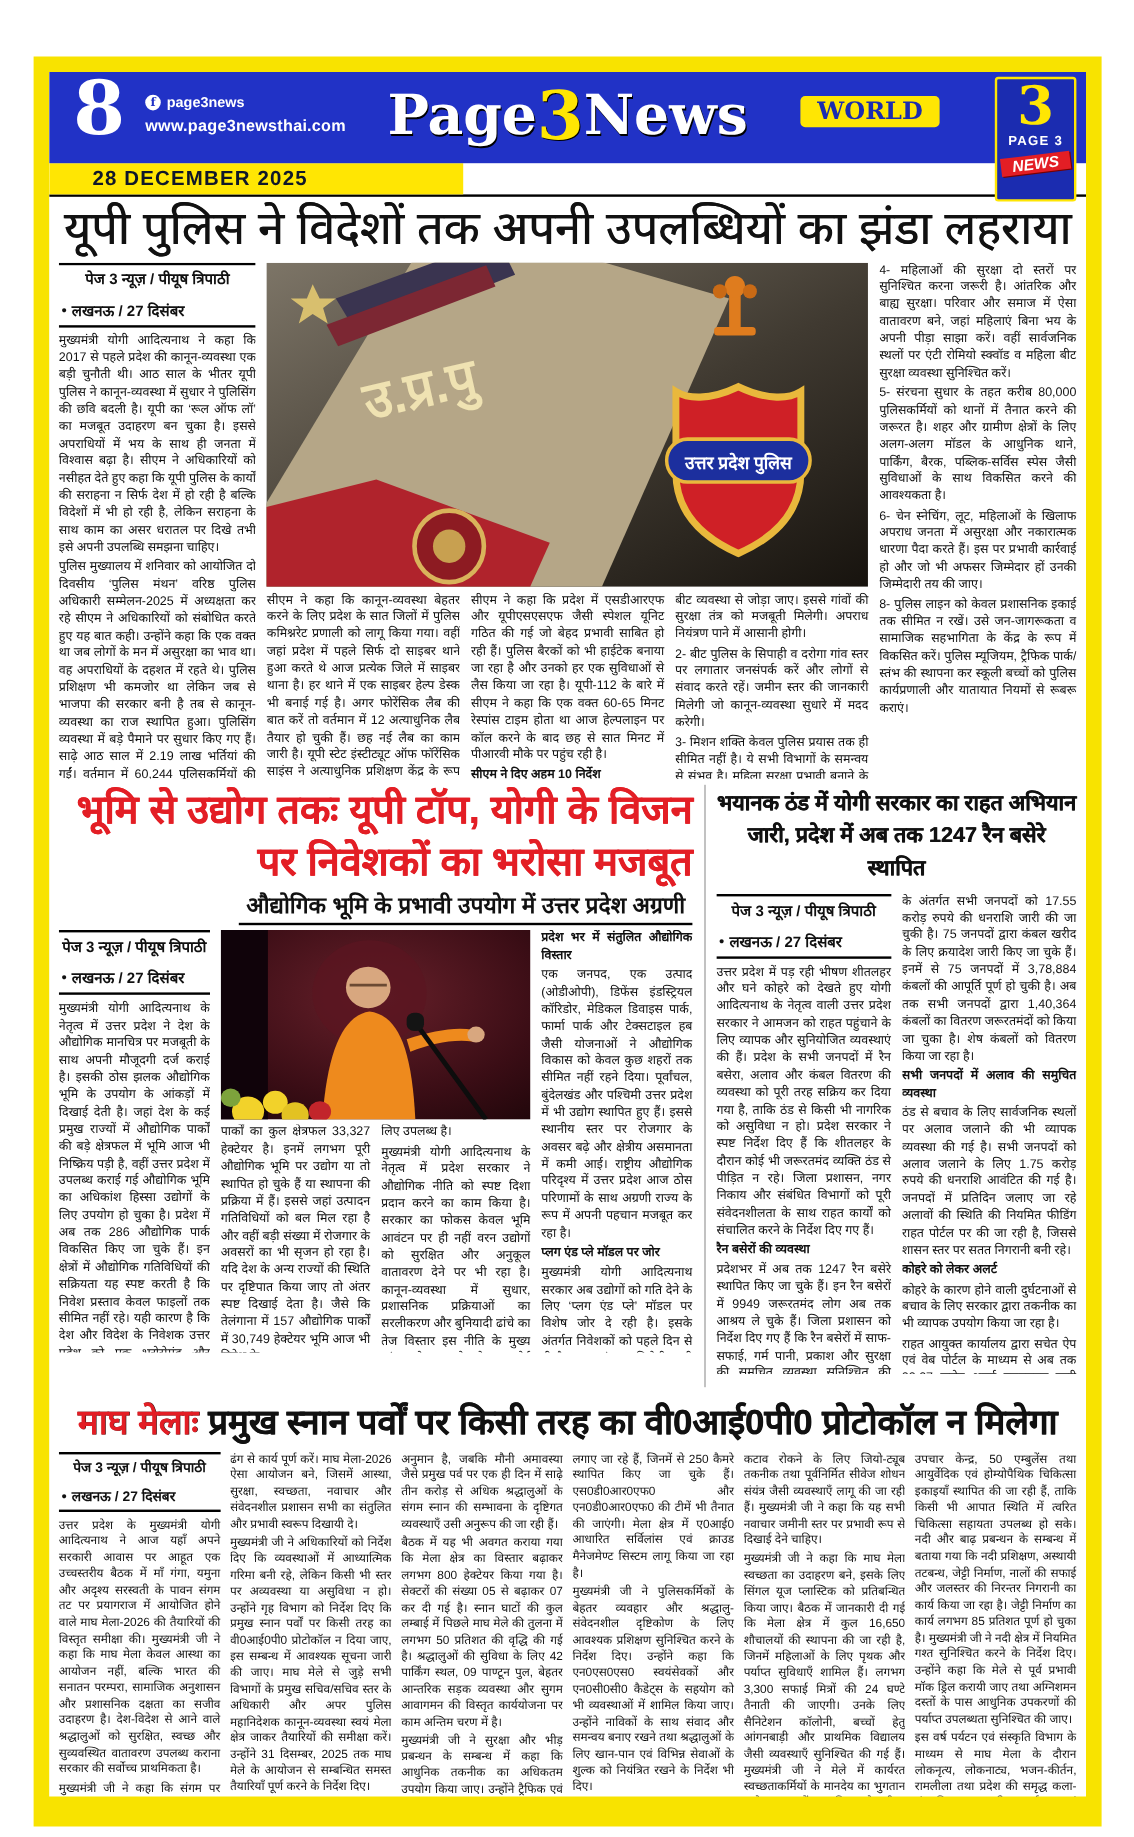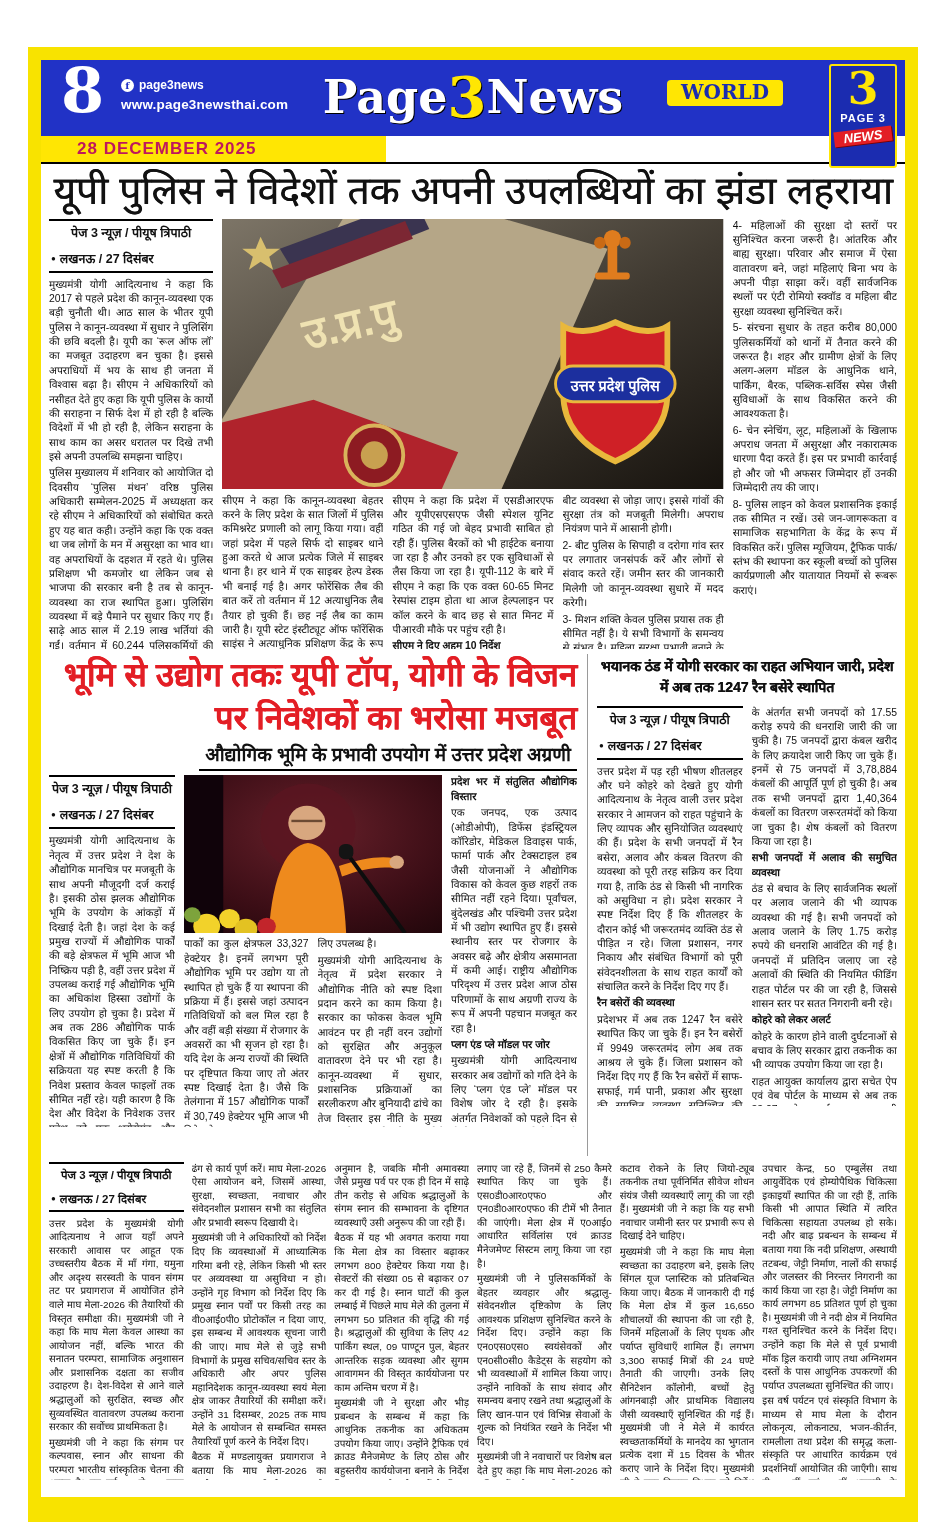--- a/index.html
+++ b/index.html
@@ -28,21 +28,21 @@
                font-family:"DejaVu Serif",serif;}
   .p3logo{position:absolute;right:8px;top:4px;width:64px;height:100px;background:#1b2cb0;
           border:2px solid #ffe603;z-index:6;text-align:center;border-radius:3px;}
   .p3logo .three{color:#ffe603;font-size:44px;font-weight:bold;line-height:1.05;
                  font-family:"DejaVu Serif",serif;display:block;}
   .p3logo .pg{color:#fff;font-size:11px;font-weight:bold;letter-spacing:1px;display:block;}
   .p3logo .news{background:#e31e25;color:#fff;font-weight:bold;font-size:13px;font-style:italic;
                 transform:rotate(-7deg);margin:5px 3px 0;display:block;box-shadow:1px 1px 0 #700;}
 
   .date-row{height:26px;border-bottom:2px solid #000;background:#fff;}
-  .date-strip{width:345px;height:100%;background:#ffe603;color:#be185d;font-weight:bold;
+  .date-strip{width:345px;height:100%;background:#ffe603;color:#0f172a;font-weight:bold;
               font-size:17px;display:flex;align-items:center;padding-left:36px;
               letter-spacing:1px;box-sizing:border-box;}
 
   
   .head1{text-align:center;font-size:39px;font-weight:normal;padding:5px 0 6px;line-height:1.12;
          text-shadow:.5px 0 0 #111;}
   .red{color:#e31e25;}
 
   
   .byline{border-top:2px solid #000;border-bottom:2px solid #000;padding:3px 2px 4px;
@@ -69,21 +69,21 @@
   .subhead2-wrap{text-align:right;margin:2px 0 4px;}
   .subhead2{font-size:19px;font-weight:bold;border-bottom:2px solid #000;
             display:inline-block;padding:0 6px 2px;}
   .industry-body{display:flex;gap:9px;margin-top:4px;height:352px;}
   .ind-mid{flex:2.05;display:flex;flex-direction:column;gap:4px;min-width:0;}
   .photo2{height:158px;flex:none;}
   .photo2 svg{display:block;width:100%;height:100%;}
   .ind-mid-cols{display:flex;gap:9px;flex:1;overflow:hidden;}
 
   .cold{flex:1;border-left:1px solid #9a9a9a;padding-left:9px;min-width:0;}
-  .cold .headline{font-size:14px;font-weight:bold;text-align:center;line-height:1.5;
+  .cold .headline{font-size:18px;font-weight:bold;text-align:center;line-height:1.5;
                   padding:2px 0 8px;text-shadow:.4px 0 0 #111;}
   .cold-cols{display:flex;gap:9px;height:400px;overflow:hidden;}
 
   
   .magh{padding:0 8px;margin-top:6px;}
   .magh .headline{text-align:center;font-size:29px;font-weight:bold;padding:2px 0 7px;
                   text-shadow:.4px 0 0 #111;}
   .magh-cols{display:flex;gap:8px;height:318px;overflow:hidden;}
   .magh .body p{font-size:9.9px;line-height:1.37;}
   .magh .byline{font-size:11.5px;}
@@ -270,20 +270,23 @@
               <p>ठंड से बचाव के लिए सार्वजनिक स्थलों पर अलाव जलाने की भी व्यापक व्यवस्था की गई है। सभी जनपदों को अलाव जलाने के लिए 1.75 करोड़ रुपये की धनराशि आवंटित की गई है। जनपदों में प्रतिदिन जलाए जा रहे अलावों की स्थिति की नियमित फीडिंग राहत पोर्टल पर की जा रही है, जिससे शासन स्तर पर सतत निगरानी बनी रहे।</p>
               <p class="subhead">कोहरे को लेकर अलर्ट</p>
               <p>कोहरे के कारण होने वाली दुर्घटनाओं से बचाव के लिए सरकार द्वारा तकनीक का भी व्यापक उपयोग किया जा रहा है।</p>
               <p>राहत आयुक्त कार्यालय द्वारा सचेत ऐप एवं वेब पोर्टल के माध्यम से अब तक 33.27 करोड़ अलर्ट एसएमएस जारी किए जा चुके हैं। ये संदेश प्रभावित जनपदों के अधिकारियों के साथ-साथ आमजनमानस को भी भेजे गए हैं। इसके अतिरिक्त संबंधित विभागों जैसे यूपीडा, एनएचएआई और पीडब्लूडी द्वारा जिलाधिकारियों एवं जिला पुलिस को ई-मेल के माध्यम से कोहरे से संबंधित अलर्ट लगातार जारी किए जा रहे हैं।</p>
             </div>
           </div>
         </div>
       </div>
 
       <div class="magh">
+        <div class="headline">
+          <span class="red">माघ मेलाः</span><span> प्रमुख स्नान पर्वों पर किसी तरह का वी0आई0पी0 प्रोटोकॉल न मिलेगा</span>
+        </div>
         <div class="magh-cols">
           <div class="col body">
             <div class="byline">
               <div class="credit">पेज 3 न्यूज़ /  पीयूष त्रिपाठी</div>
               <div class="dl"><span class="bullet">●</span><span>लखनऊ /  27 दिसंबर</span></div>
             </div>
             <p>उत्तर प्रदेश के मुख्यमंत्री योगी आदित्यनाथ ने आज यहाँ अपने सरकारी आवास पर आहूत एक उच्चस्तरीय बैठक में माँ गंगा, यमुना और अदृश्य सरस्वती के पावन संगम तट पर प्रयागराज में आयोजित होने वाले माघ मेला-2026 की तैयारियों की विस्तृत समीक्षा की। मुख्यमंत्री जी ने कहा कि माघ मेला केवल आस्था का आयोजन नहीं, बल्कि भारत की सनातन परम्परा, सामाजिक अनुशासन और प्रशासनिक दक्षता का सजीव उदाहरण है। देश-विदेश से आने वाले श्रद्धालुओं को सुरक्षित, स्वच्छ और सुव्यवस्थित वातावरण उपलब्ध कराना सरकार की सर्वोच्च प्राथमिकता है।</p>
             <p>मुख्यमंत्री जी ने कहा कि संगम पर कल्पवास, स्नान और साधना की परम्परा भारतीय सांस्कृतिक चेतना की आत्मा है। इस वर्ष 15 से 25 लाख श्रद्धालु केवल कल्पवासी होंगे। महाकुम्भ के सुव्यवस्थित आयोजन के बाद माघ मेला-2026 को लेकर देश और दुनिया में विशेष उत्साह है। वह मेला समाज को संयम, समरसता और सेवा का संदेश देता है। उन्होंने कहा कि सभी विभाग आपसी समन्वय के साथ समयबद्ध</p>
           </div>
           <div class="col body">

